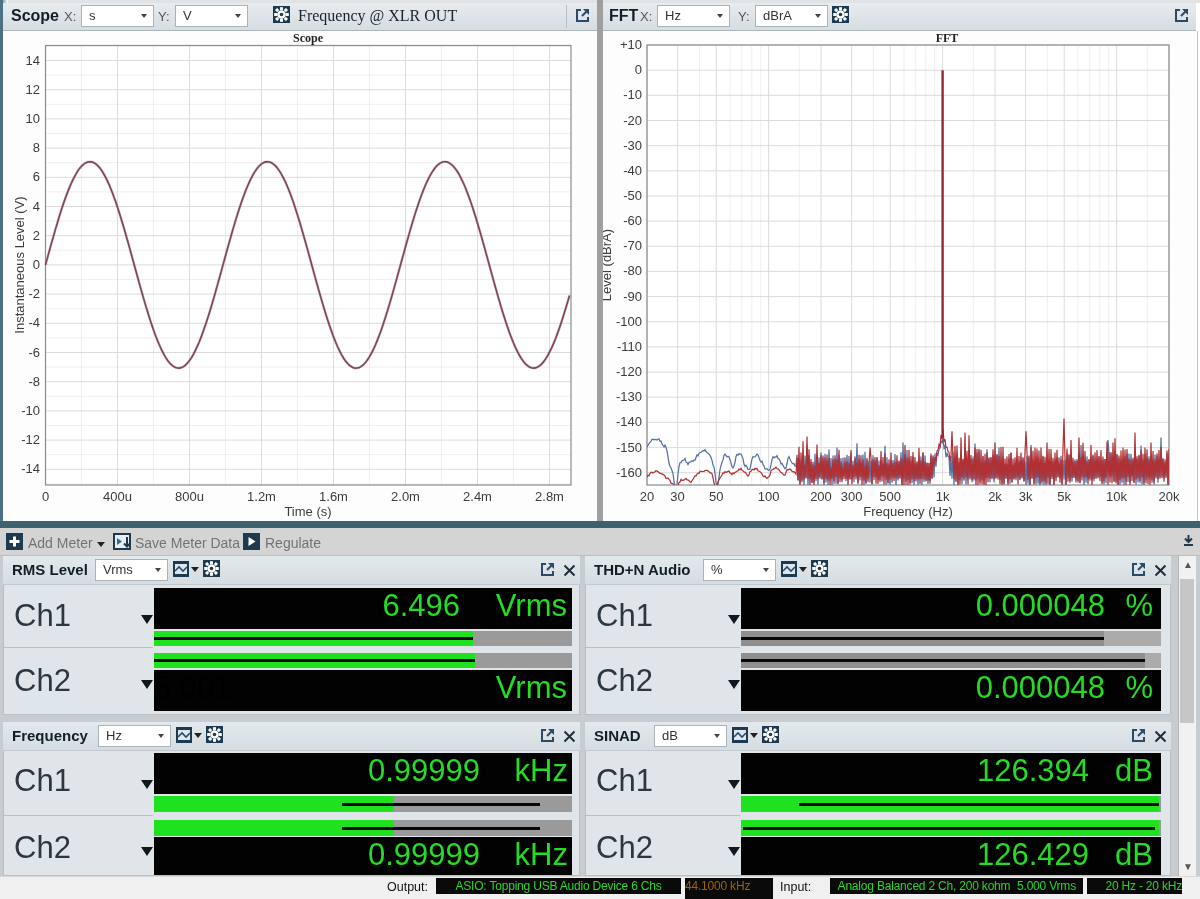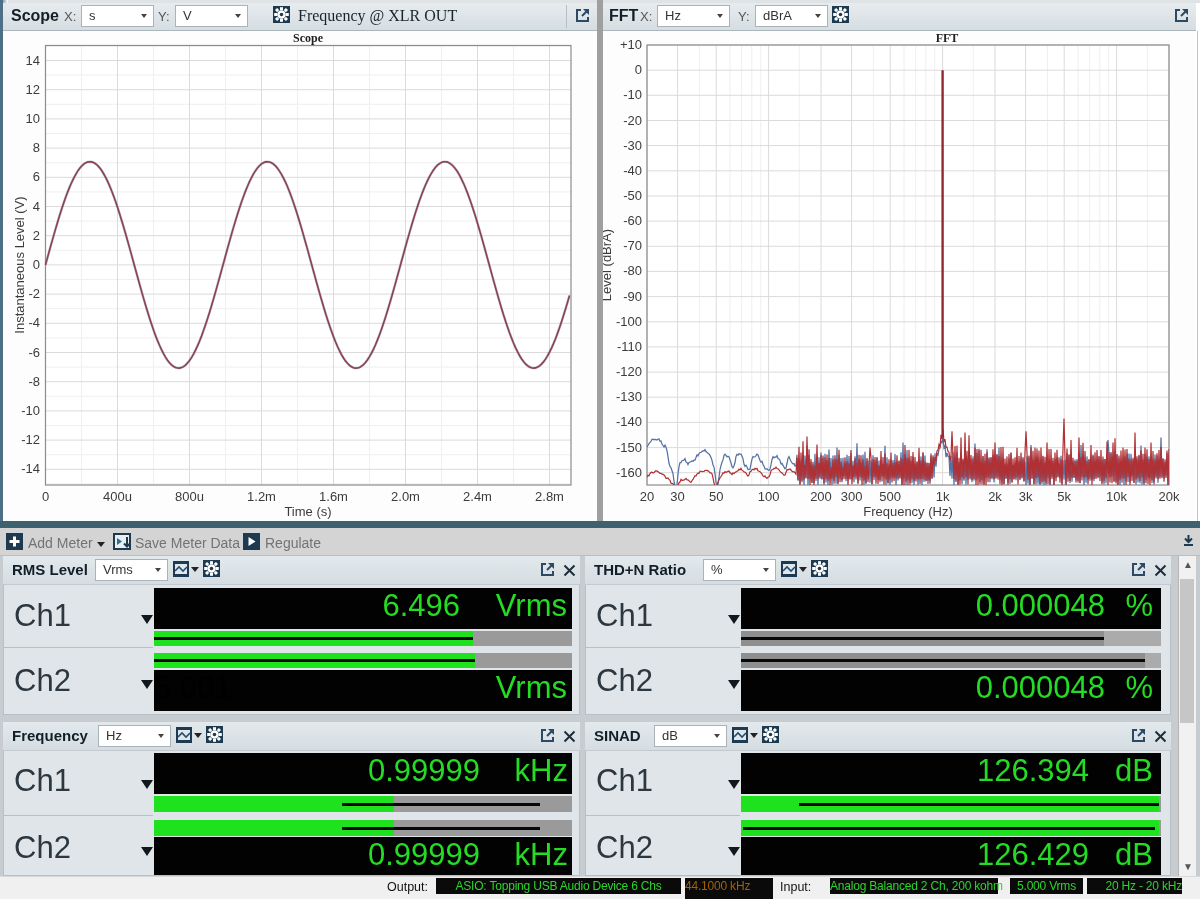--- a/index.html
+++ b/index.html
@@ -322,21 +322,21 @@
 <div style="position:absolute;left:154px;top:670px;width:418px;height:41px;background:#020202"></div>
 <div style="position:absolute;left:154px;top:670px;width:306px;height:41px;line-height:41px;text-align:left;font:31px 'Liberation Sans',sans-serif;color:#000000">5.001</div>
 <div style="position:absolute;left:154px;top:670px;width:413px;height:41px;line-height:41px;text-align:right;font:31px 'Liberation Sans',sans-serif;color:#25dc25">Vrms</div>
 <div style="position:absolute;left:154px;top:653px;width:418px;height:15px;background:#9a9a9a">
     <div style="position:absolute;left:0;top:0;width:321px;height:15px;background:#1de21d"></div>
     <div style="position:absolute;left:0px;top:6px;width:321px;height:3px;background:#080808"></div>
   </div>
 <div style="position:absolute;left:4px;top:647px;width:149px;height:1px;background:#b8c0c6"></div>
 <div style="position:absolute;left:585px;top:556px;width:586px;height:159px;background:#dfe5e9;border:1px solid #b8c0c6;box-sizing:border-box"></div>
 <div style="position:absolute;left:585px;top:556px;width:586px;height:28px;background:linear-gradient(#e3e9ec,#d5dde2);border-bottom:1px solid #c2cad0"></div>
-<div style="position:absolute;left:594px;top:561px;font:bold 15px 'Liberation Sans',sans-serif;color:#121e28">THD+N Ratio</div>
+<div style="position:absolute;left:594px;top:561px;font:bold 15px 'Liberation Sans',sans-serif;color:#121e28">THD+N Audio</div>
 <div style="position:absolute;left:703px;top:559px;width:73px;height:22px;background:#fff;border:1px solid #a9b3b9;box-sizing:border-box;font:13px 'Liberation Sans',sans-serif;color:#333;line-height:20px;padding-left:7px">%<div style="position:absolute;right:6px;top:8px;width:0;height:0;border-left:3.5px solid transparent;border-right:3.5px solid transparent;border-top:4.5px solid #444"></div></div>
 <svg width="16" height="16" viewBox="0 0 16 16" style="position:absolute;left:781px;top:561px">
     <rect width="16" height="16" fill="#1d3a50"></rect>
     <rect x="2" y="3" width="12" height="10" fill="#dce8f0"></rect>
     <path d="M2 10 L6 6 L10 10 L14 6" fill="none" stroke="#2c4a66" stroke-width="1.6"></path>
   </svg>
 <div style="position:absolute;left:799px;top:567px;width:0;height:0;border-left:4px solid transparent;border-right:4px solid transparent;border-top:5px solid #222"></div>
 <svg width="17" height="17" viewBox="0 0 17 17" style="position:absolute;left:811px;top:560px">
     <rect width="17" height="17" fill="#1d3a50"></rect>
     <g fill="#fff">
@@ -487,15 +487,15 @@
 <div style="position:absolute;left:1178px;top:556px;width:18px;height:320px;background:#f1f1f1;border-left:1px solid #b5b5b5;box-sizing:border-box"></div>
 <div style="position:absolute;left:1181px;top:559px;width:14px;height:16px;color:#555;font:10px 'Liberation Sans',sans-serif;text-align:center">▲</div>
 <div style="position:absolute;left:1180px;top:579px;width:14px;height:144px;background:#c6c6c6"></div>
 <div style="position:absolute;left:1181px;top:861px;width:14px;height:16px;color:#555;font:10px 'Liberation Sans',sans-serif;text-align:center">▼</div>
 
 <div style="position:absolute;left:0;top:876px;width:1200px;height:23px;background:#f0f0f0;border-top:1px solid #d8d8d8;box-sizing:border-box"></div>
 <div style="position:absolute;left:387px;top:880px;font:12.5px 'Liberation Sans',sans-serif;color:#111">Output:</div>
 <div style="position:absolute;left:436px;top:878px;width:245px;height:16px;background:#0a0a0a;color:#2cd42c;letter-spacing:-0.2px;font:12px 'Liberation Sans',sans-serif;line-height:16px;text-align:center;white-space:nowrap">ASIO: Topping USB Audio Device 6 Chs</div>
 <div style="position:absolute;left:685px;top:878px;width:88px;height:32px;background:#0a0a0a;color:#a16207;letter-spacing:-0.2px;font:12px 'Liberation Sans',sans-serif;line-height:16px;white-space:nowrap">44.1000 kHz</div>
 <div style="position:absolute;left:780px;top:880px;font:12.5px 'Liberation Sans',sans-serif;color:#111">Input:</div>
-<div style="position:absolute;left:830px;top:878px;width:168px;height:16px;background:#0a0a0a;color:#2cd42c;letter-spacing:-0.2px;font:12px 'Liberation Sans',sans-serif;line-height:16px;text-align:center;white-space:nowrap">Analog Balanced 2 Ch, 200 kohm</div>
+<div style="position:absolute;left:830px;top:878px;width:188px;height:16px;background:#0a0a0a;color:#2cd42c;letter-spacing:-0.2px;font:12px 'Liberation Sans',sans-serif;line-height:16px;text-align:center;white-space:nowrap">Analog Balanced 2 Ch, 200 kohm</div>
 <div style="position:absolute;left:1010px;top:878px;width:73px;height:16px;background:#0a0a0a;color:#2cd42c;letter-spacing:-0.2px;font:12px 'Liberation Sans',sans-serif;line-height:16px;text-align:center;white-space:nowrap">5.000 Vrms</div>
 <div style="position:absolute;left:1087px;top:878px;width:95px;height:16px;background:#0a0a0a;color:#2cd42c;letter-spacing:-0.2px;font:12px 'Liberation Sans',sans-serif;line-height:16px;text-align:right;white-space:nowrap">20 Hz - 20 kHz</div>
 
 </body></html>

